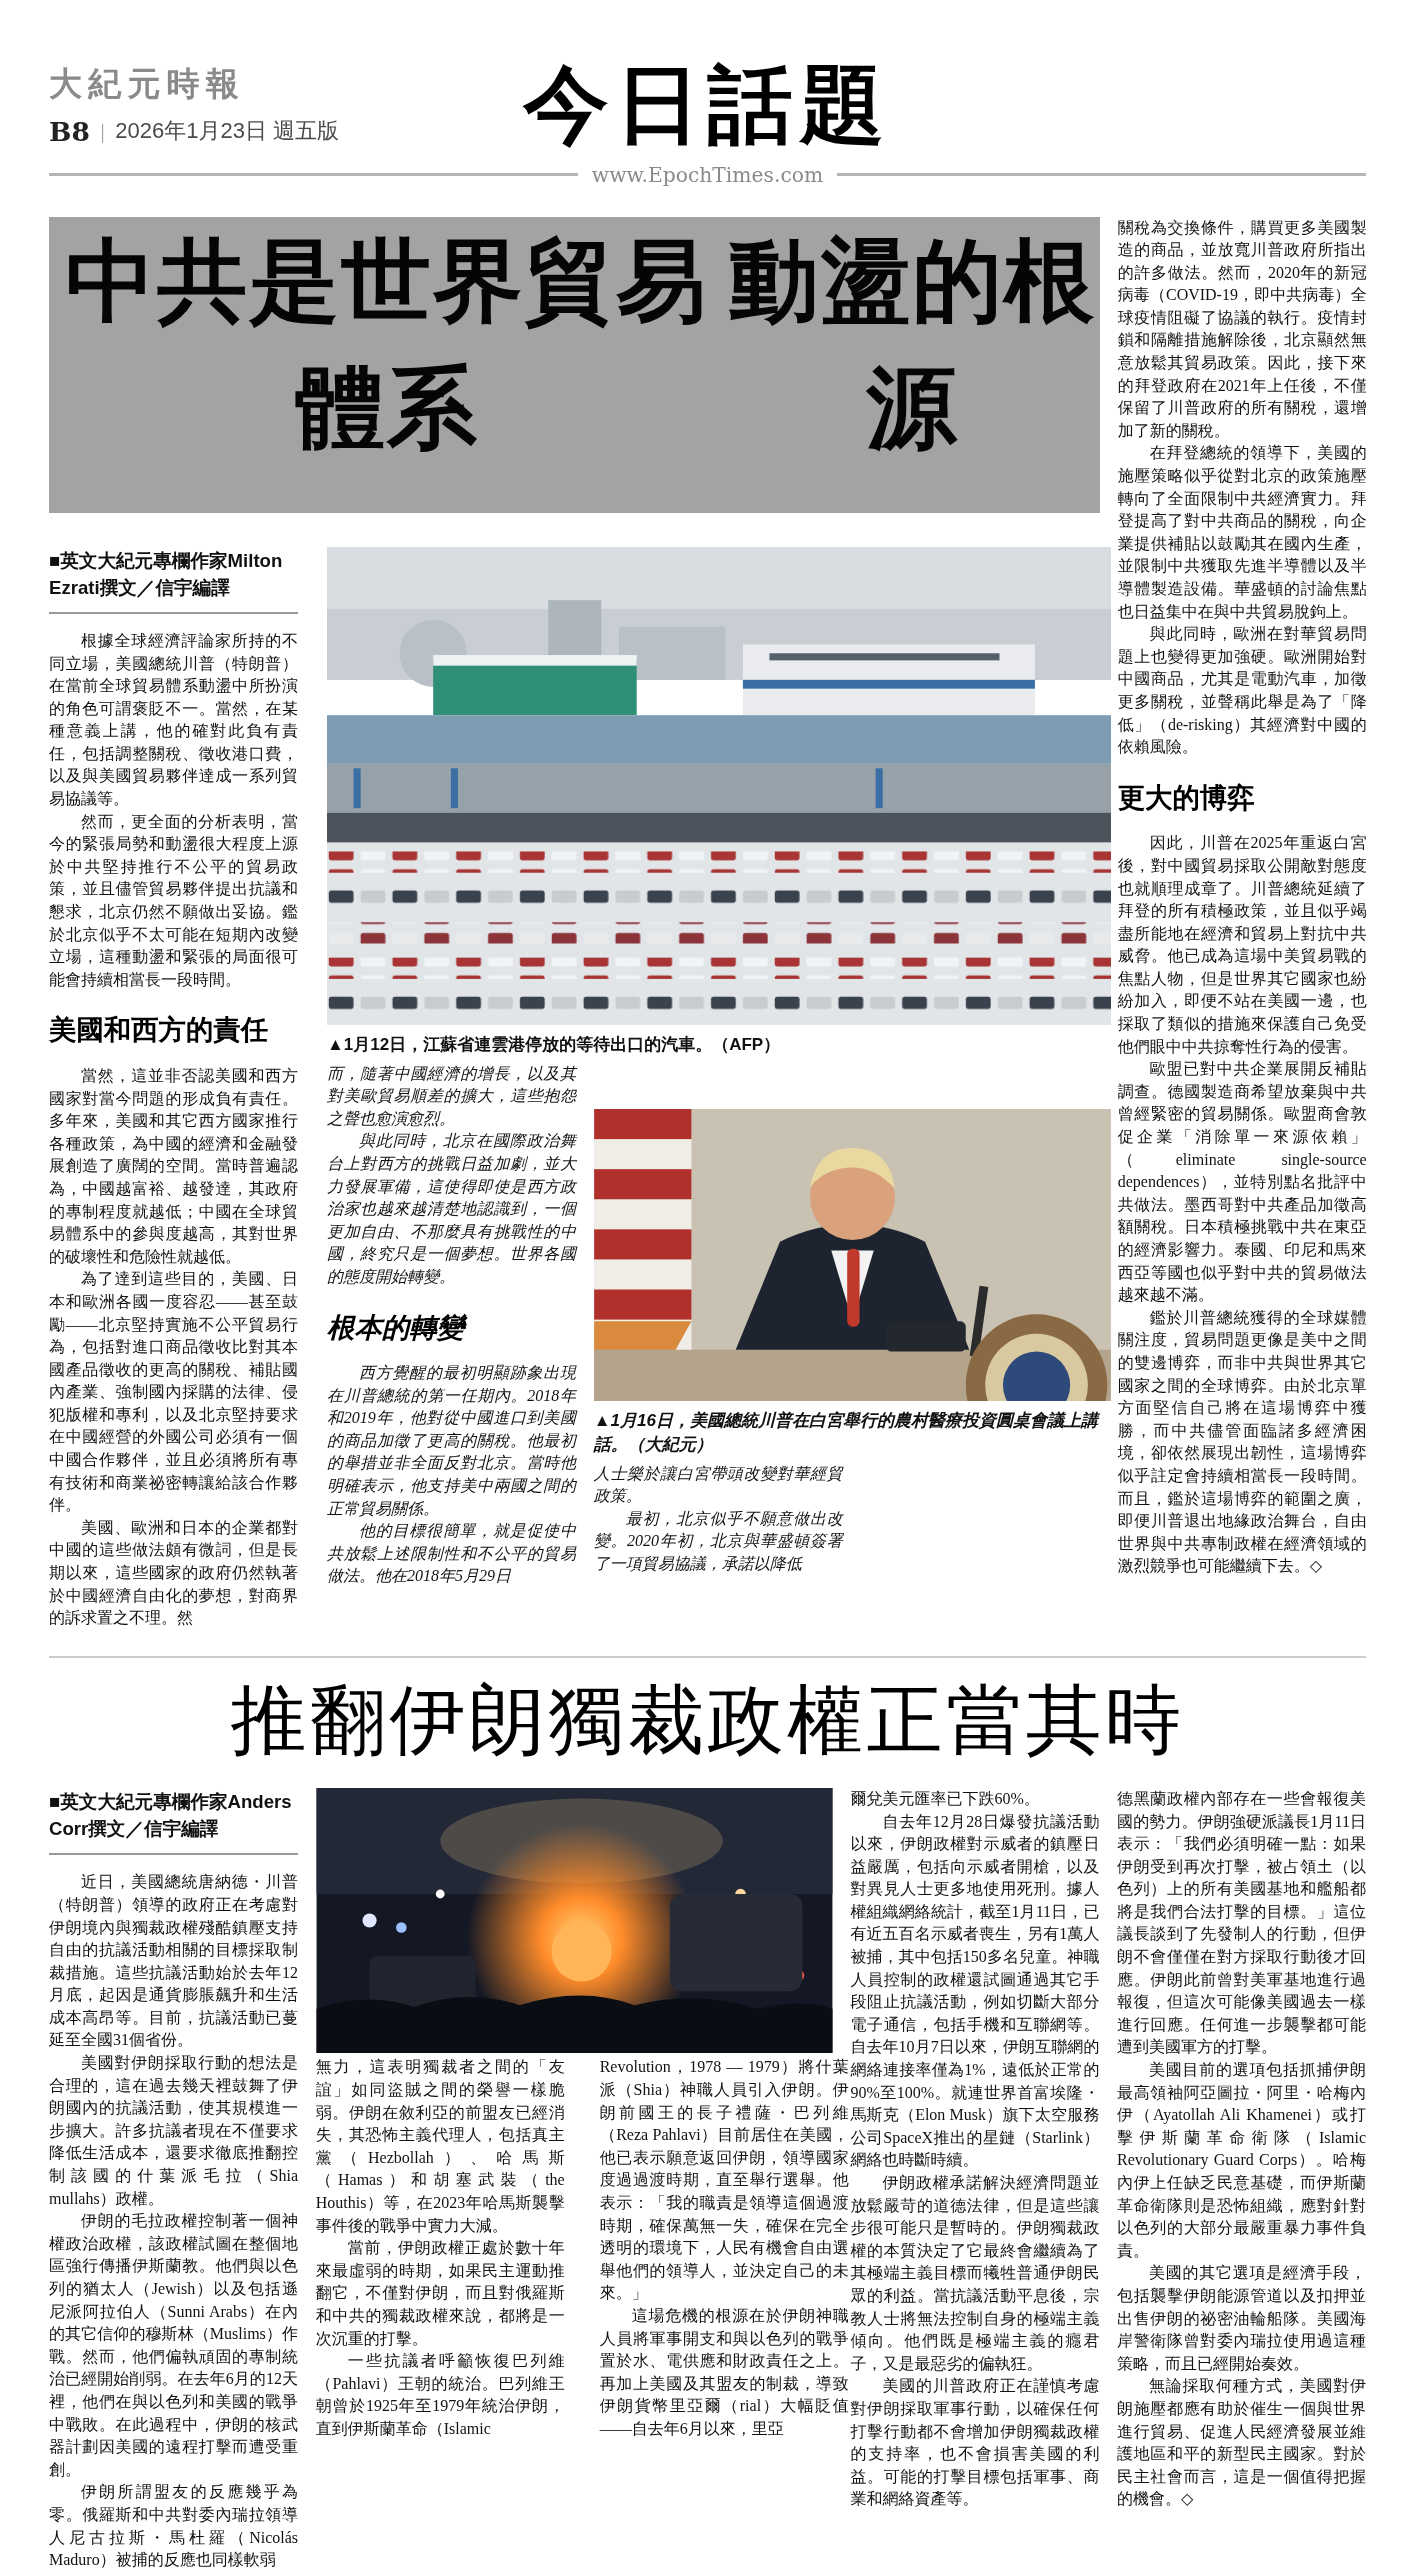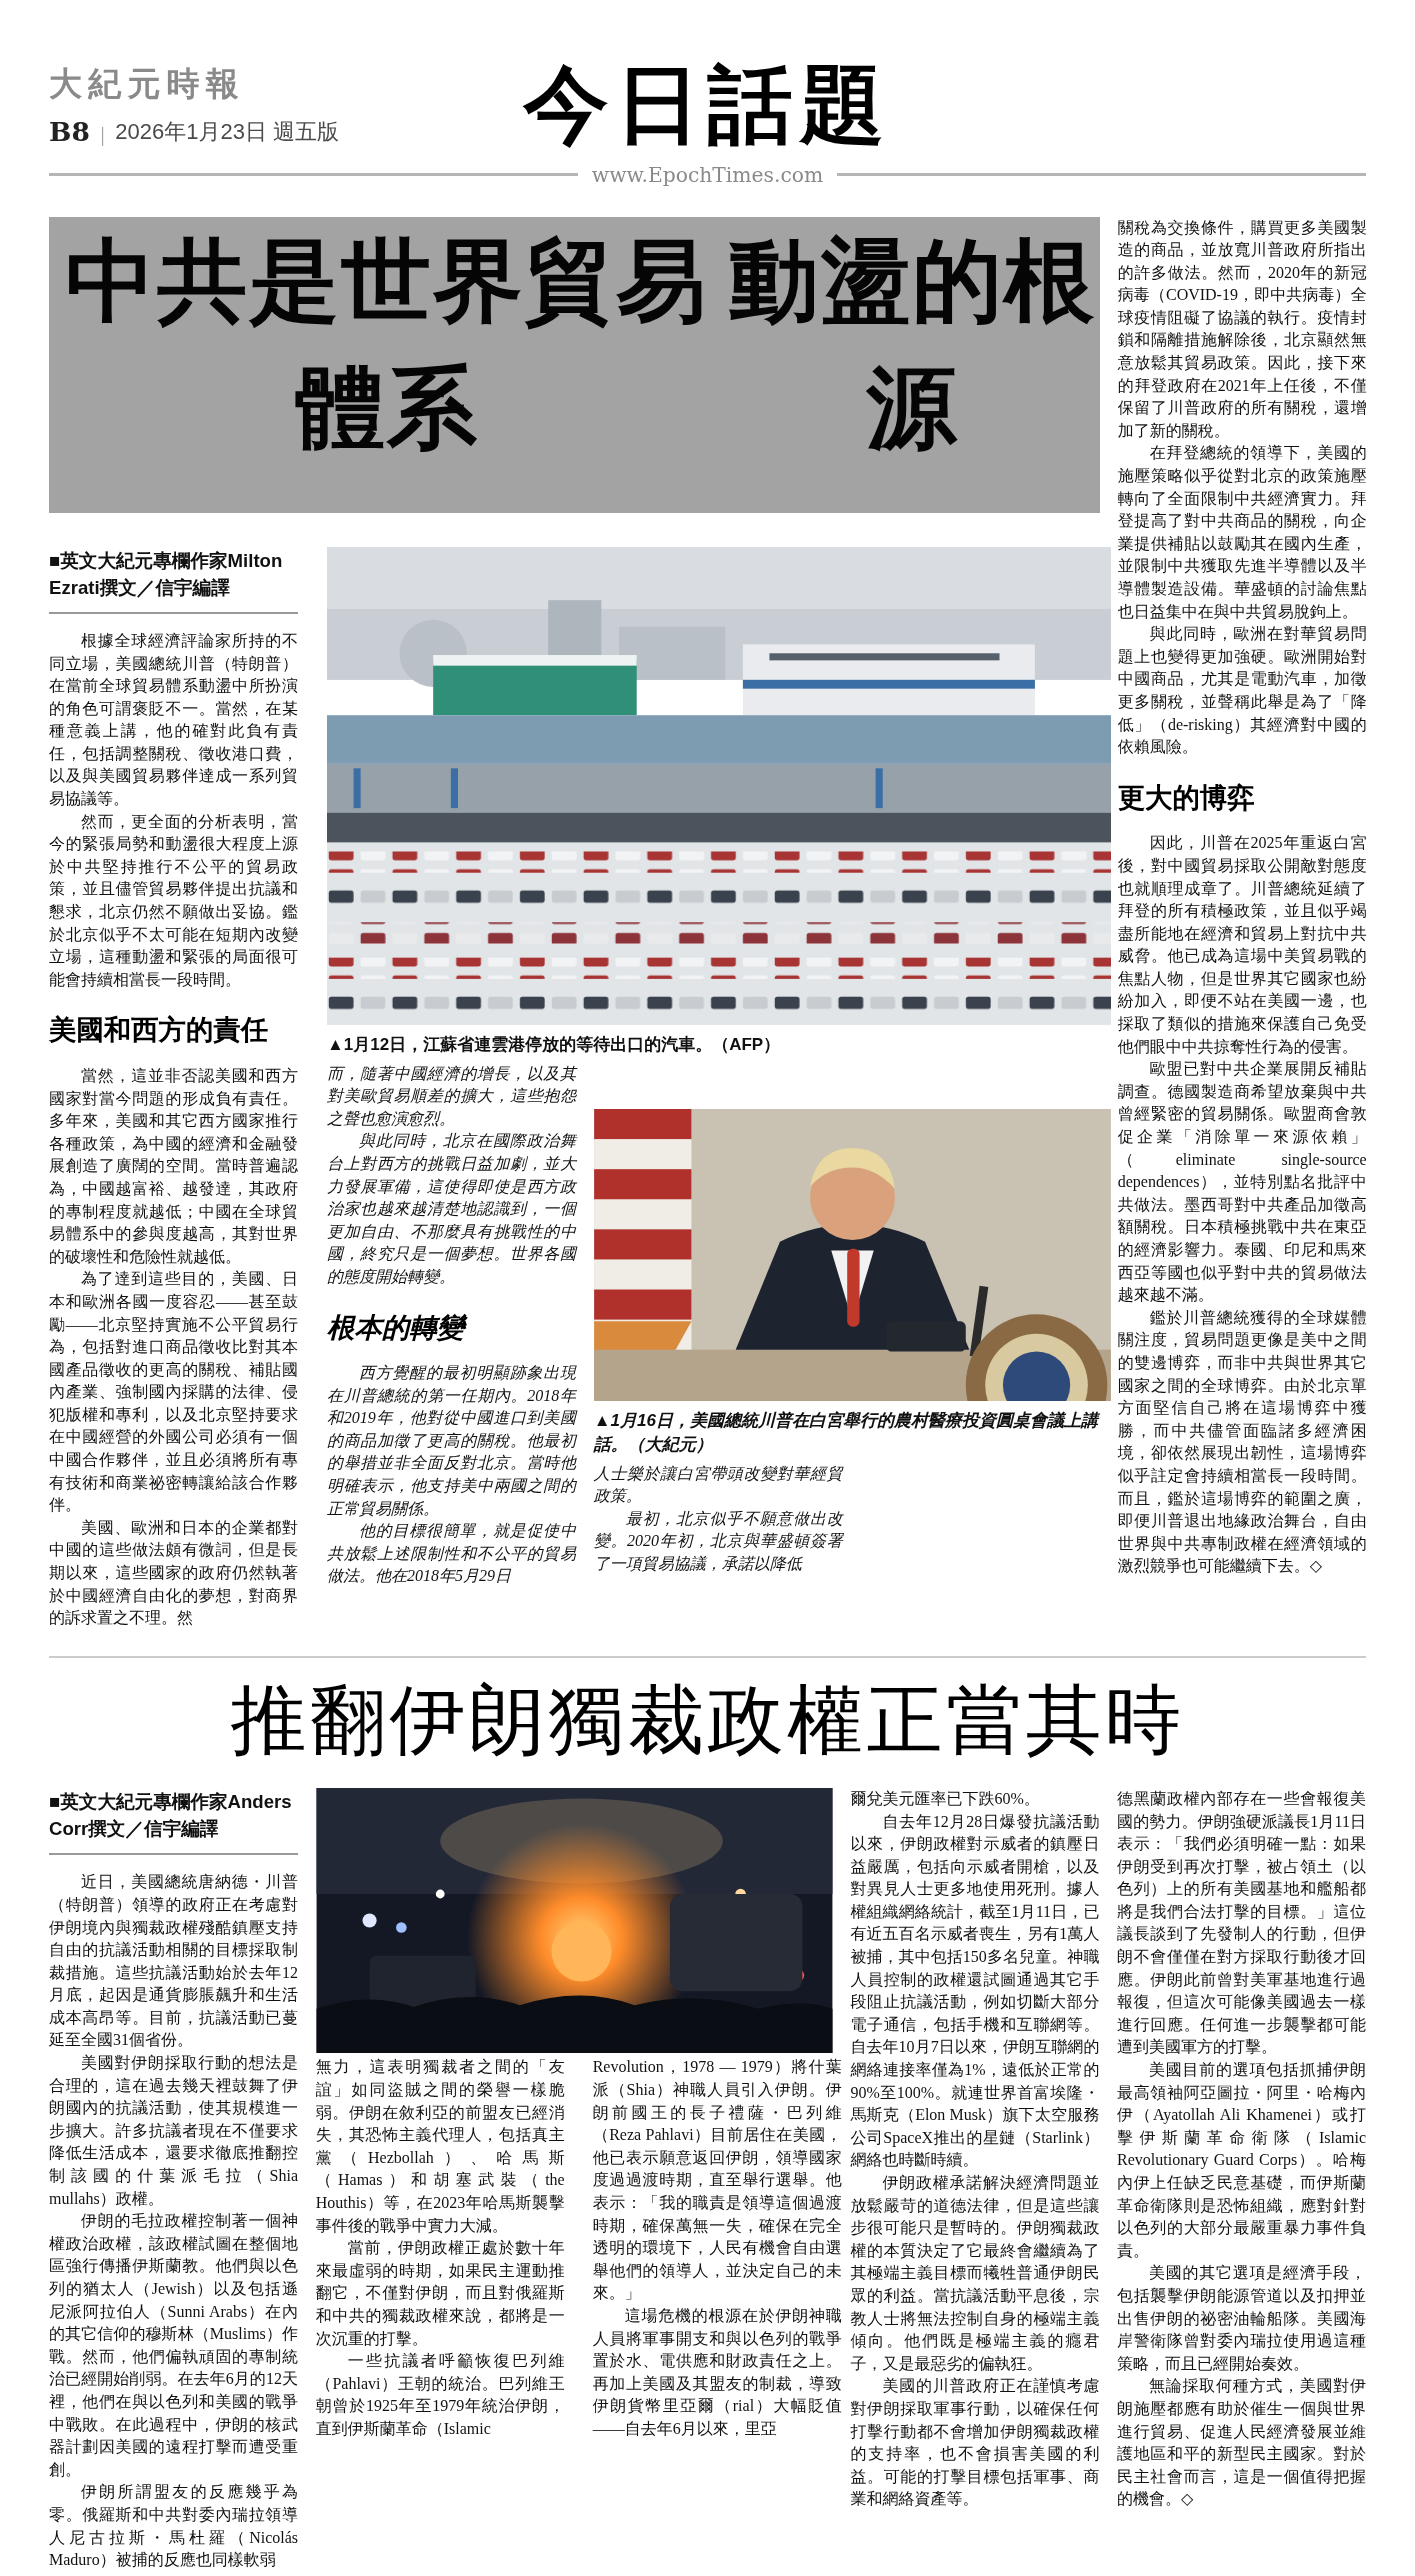--- a/index.html
+++ b/index.html
@@ -3,21 +3,21 @@
 <meta charset="utf-8">
 <style>
   html,body{margin:0;padding:0;background:#ffffff;}
   body{width:1415px;font-family:"Liberation Serif","DejaVu Serif",serif;color:#111;}
   .page{padding:26.5px 49px 35px 49px;box-sizing:border-box;width:1415px;}
 
   
   .hdr{display:flex;align-items:flex-end;margin-top:35px;}
   .hdr-left{width:380px;}
   .masthead{color:#8a8a8a;font-weight:900;font-size:33px;letter-spacing:6.2px;font-family:"DejaVu Serif",serif;}
-  .dateline{display:flex;align-items:flex-end;gap:10.6px;margin-top:8.8px;}
+  .dateline{display:flex;align-items:center;gap:10.6px;margin-top:8.8px;}
   .ed{font-family:"DejaVu Serif",serif;font-weight:bold;font-size:26.5px;color:#222;}
   .sep{color:#9a9a9a;font-size:21px;}
   .date{font-family:"Liberation Sans","DejaVu Sans",sans-serif;font-size:22px;color:#4a4a4a;}
   .hdr-center{flex:1;text-align:center;}
   .section-title{font-family:"Liberation Sans","DejaVu Sans",sans-serif;font-weight:900;font-size:85px;letter-spacing:7px;color:#000;line-height:1;}
   .hdr-right{width:380px;}
 
   .rule-row{display:flex;align-items:center;margin-top:16px;}
   .rule-row .ln{flex:1;height:2.7px;background:#b5b5b5;}
   .rule-row .url{font-family:"DejaVu Serif",serif;color:#8a8a8a;font-size:20.3px;padding:0 14px;}
@@ -42,21 +42,21 @@
   .r34{width:517px;flex:none;}
   .r34-body{display:flex;gap:17.7px;margin-top:5.3px;}
   figure{margin:0;}
   .photo svg{display:block;}
 
   
   .divider{border:none;border-top:2.7px solid #cccccc;margin:26.5px 0 19.5px 0;}
   .a2-headline{font-family:"Liberation Sans","DejaVu Sans",sans-serif;font-weight:400;font-size:76px;text-align:center;letter-spacing:3.5px;color:#000;margin:5.3px 0 26.5px 0;line-height:1.1;}
   .a2-body{display:flex;gap:17.7px;}
   .a2-mid{width:517px;flex:none;}
-  .a2-mid-body{display:flex;gap:28px;margin-top:3.5px;align-items:center;}
+  .a2-mid-body{display:flex;gap:35px;margin-top:3.5px;align-items:center;}
 </style>
 </head>
 <body>
 
 <div class="page">
 
   <div class="hdr">
     <div class="hdr-left">
       <div class="masthead">大紀元時報</div>
       <div class="dateline">

